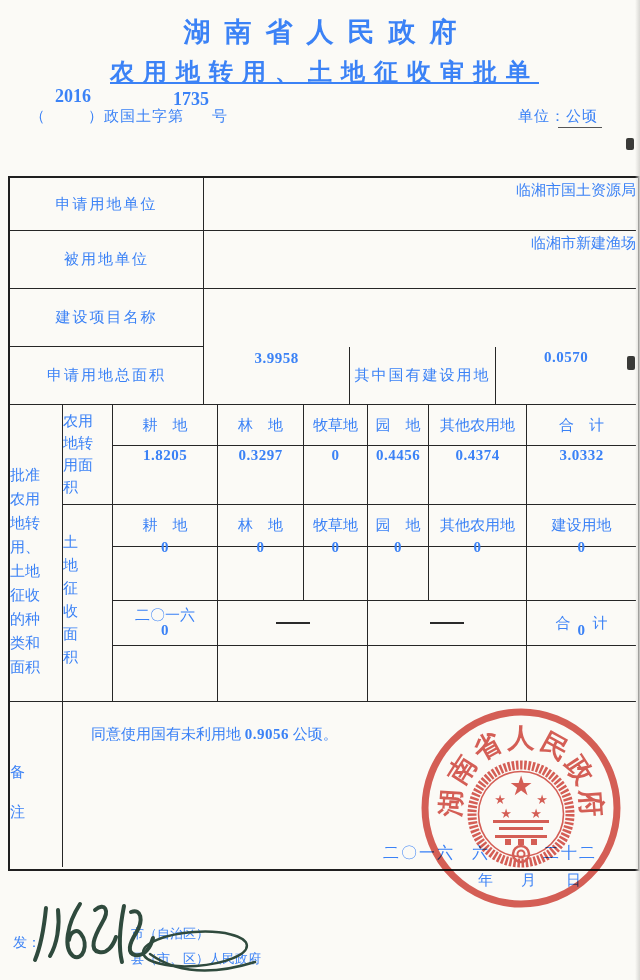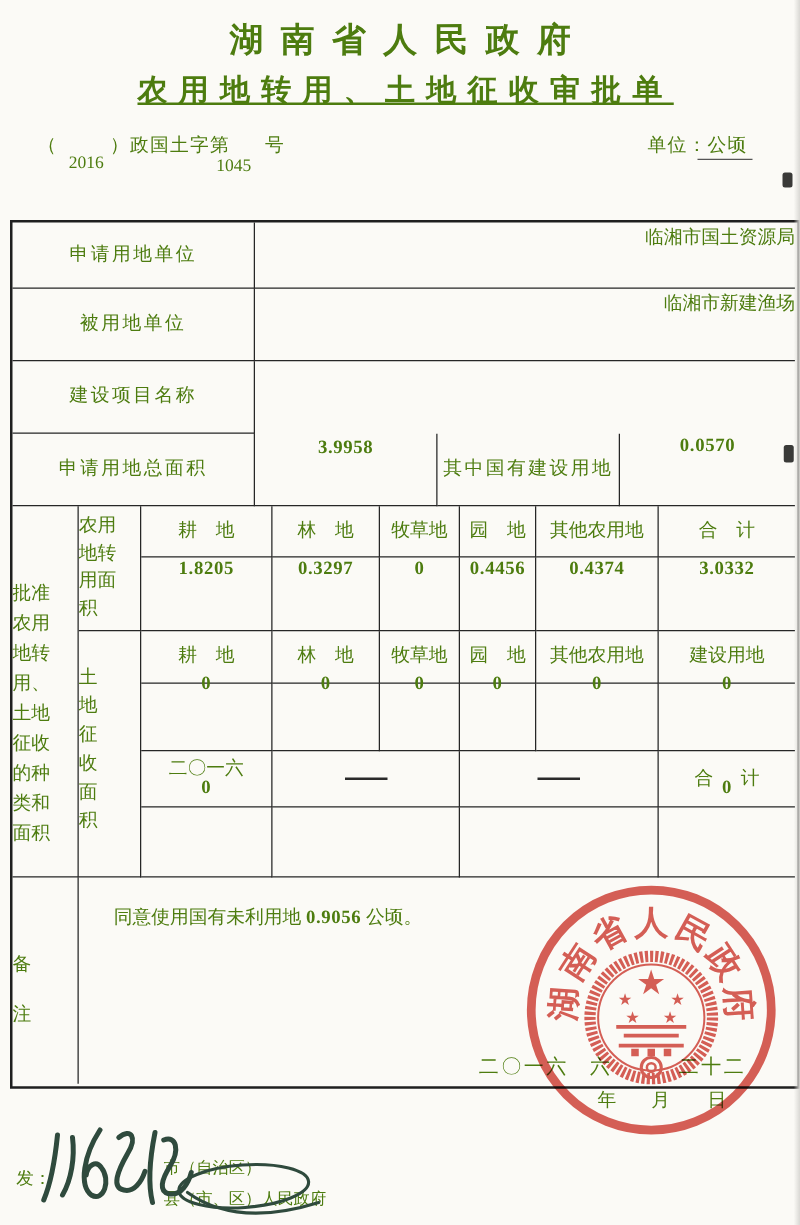--- a/index.html
+++ b/index.html
@@ -1,38 +1,38 @@
 <!DOCTYPE html>
 <html><head>
 <meta charset="utf-8">
 <style>
   html,body{margin:0;padding:0;background:#e8e8e6;}
   .page{
     position:relative;width:640px;height:980px;margin:0 auto;
     background:#fbfaf6;overflow:hidden;
-    font-family:"Liberation Serif","DejaVu Serif",serif;color:#4d7c0f;
+    font-family:"Liberation Serif","DejaVu Serif",serif;color:#3b82f6;
   }
   .abs{position:absolute;box-sizing:border-box;}
   .cell{position:absolute;box-sizing:border-box;font-size:15px;line-height:1.25;}
   .bR{border-right:1px solid #262626;}
   .bB{border-bottom:1px solid #262626;}
   .ctr{display:flex;align-items:center;justify-content:center;text-align:center;}
   .topleft{padding:3px 0 0 11px;text-align:right;}
   .lsp{letter-spacing:2px;}
   .num{font-weight:bold;letter-spacing:.5px;}
   .pre{white-space:pre-line;text-align:left;}
   .title1{
     position:absolute;left:0;right:0;top:14px;text-align:center;
     font-size:27px;font-weight:bold;letter-spacing:14px;text-indent:14px;
   }
   .title2{
     position:absolute;left:0;right:0;top:56px;text-align:center;
     font-size:24px;font-weight:bold;letter-spacing:9px;text-indent:9px;text-decoration:underline;
   }
-  .stamp{position:absolute;font-size:14px;font-weight:normal;margin-top:37px;}
+  .stamp{position:absolute;font-size:18px;font-weight:bold;}
   .docline{position:absolute;top:107px;font-size:15px;}
   .table{
     position:absolute;left:8px;top:139px;width:628px;height:691px;
     border:2px solid #1f1f1f;
     margin-top:37px;
   }
   .dash-line{display:inline-block;width:34px;height:2px;background:#2a2a2a;vertical-align:middle;}
   .seal-svg{position:absolute;left:408px;top:698px;width:226px;height:226px;
     mix-blend-mode:multiply;opacity:.92;}
   .sig-svg{position:absolute;left:25px;top:896px;width:255px;height:84px;}
@@ -44,21 +44,21 @@
 </style>
 </head>
 <body>
 
 <div class="page">
 
   <div class="title1">湖南省人民政府</div>
   <div class="title2">农用地转用、土地征收审批单</div>
 
   <div class="stamp" style="left:55px;top:86px;">2016</div>
-  <div class="stamp" style="left:173px;top:89px;">1045</div>
+  <div class="stamp" style="left:173px;top:89px;">1735</div>
 
   <div class="docline" style="left:30px;">（</div>
   <div class="docline" style="left:88px;letter-spacing:1px;">）政国土字第</div>
   <div class="docline" style="left:212px;">号</div>
   <div class="docline" style="left:518px;letter-spacing:1px;">单位：公顷</div>
   <div class="abs" style="left:558px;top:127px;width:44px;height:1px;background:#555;"></div>
 
   <div class="table">
 
     <div class="cell ctr lsp bR bB" style="left:0;top:0;width:194px;height:53px;">申请用地单位</div>

